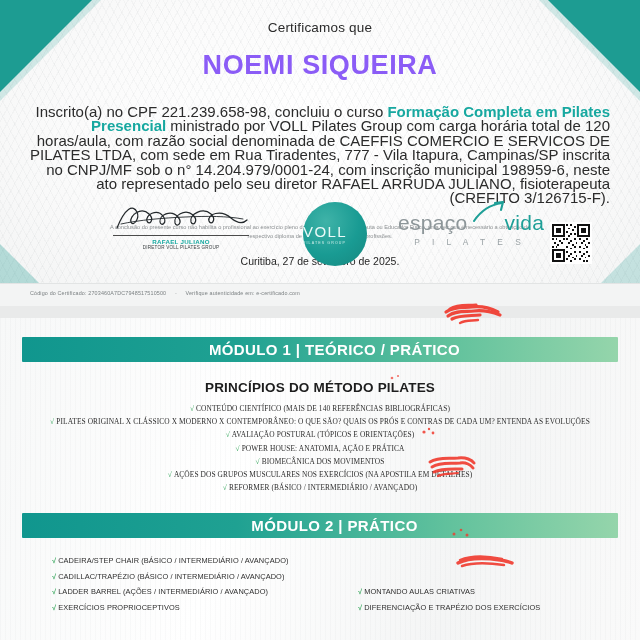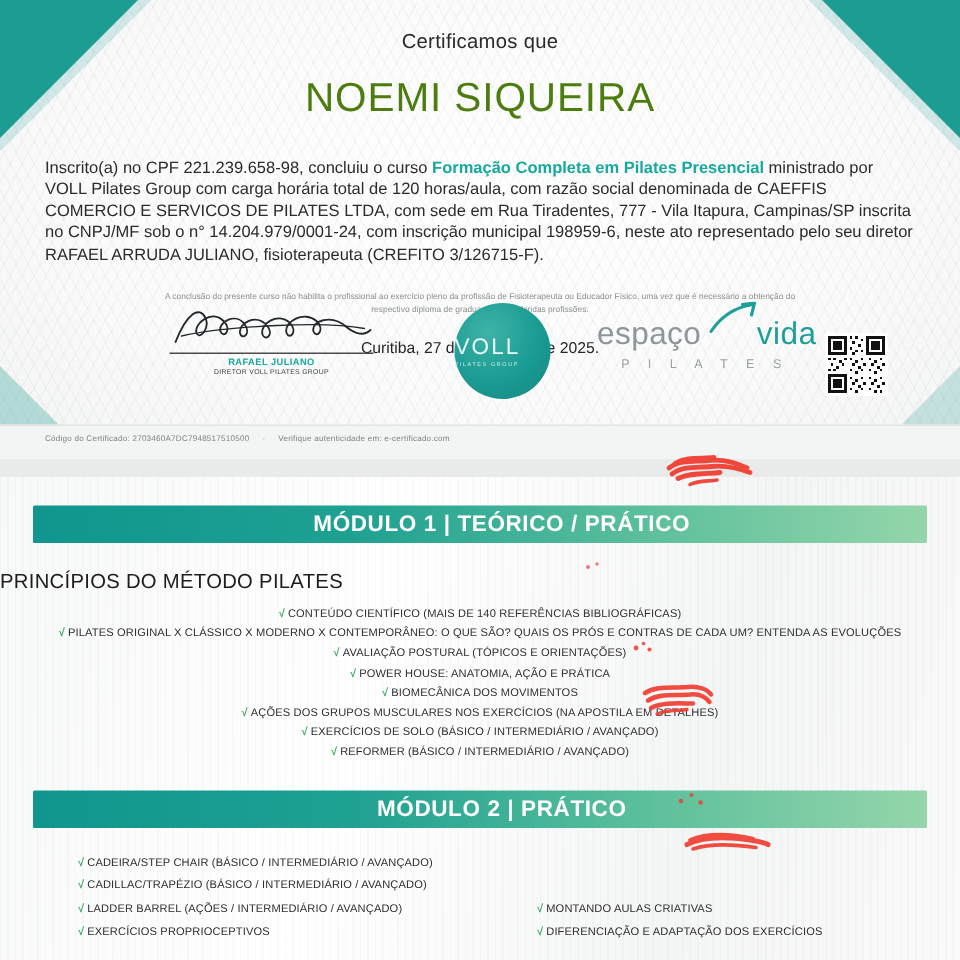--- a/index.html
+++ b/index.html
@@ -33,25 +33,25 @@
   .corner-bl{left:0;bottom:0;border-bottom:62px solid rgba(29,156,146,.30);border-right:62px solid transparent;}
   .corner-br{right:0;bottom:0;border-bottom:62px solid rgba(29,156,146,.22);border-left:62px solid transparent;}
 
   .cert-inner{position:relative;z-index:3;padding:0 22px;}
 
   .cert-h1{
     text-align:center;font-size:13.5px;color:#2a2a2a;letter-spacing:.2px;
     margin-top:20px;font-weight:400;
   }
   .cert-name{
-    text-align:center;font-size:27px;font-weight:normal;color:#4d7c0f;
+    text-align:center;font-size:27px;font-weight:bold;color:#8b5cf6;
     letter-spacing:.6px;margin-top:15px;
   }
   .cert-body{
-    margin-top:24px;text-align:left;font-size:11px;line-height:14.4px;color:#2b2b2b;
+    margin-top:24px;text-align:right;font-size:15px;line-height:14.4px;color:#2b2b2b;
     padding:0 8px;
   }
   .hl{color:#17a8a0;font-weight:600;}
   .cert-disclaimer{
     margin-top:17px;text-align:center;font-size:5.6px;line-height:9px;color:#8b8f91;
     padding:0 85px;
   }
   .cert-place{
     margin-top:14px;text-align:center;font-size:10.5px;color:#262626;
   }
@@ -111,24 +111,24 @@
   .mod-banner{
     margin:19px 22px 0 22px;height:25px;border-radius:1px;
     background:linear-gradient(90deg,#10968e 0%,#1fa192 36%,#62c29d 72%,#95d5ab 100%);
     display:flex;align-items:center;justify-content:center;padding-left:29px;
   }
   .mod-banner span{
     color:#ffffff;font-size:15px;font-weight:bold;letter-spacing:.4px;
   }
 
   .mod-title{
-    text-align:left;font-size:13.5px;font-weight:normal;color:#1d1d1d;
+    text-align:center;font-size:13.5px;font-weight:bold;color:#1d1d1d;
     margin-top:18px;letter-spacing:.2px;
   }
-  .items{margin-top:7px;}
+  .items{margin-top:7px;font-family:Liberation Serif, serif;}
   .item{
     text-align:center;font-size:7.4px;color:#2d2d2d;line-height:13.2px;letter-spacing:.1px;
     white-space:nowrap;
   }
   .chk{color:#3faa63;font-weight:bold;padding-right:2px;}
 
   
   .cols{position:relative;margin-top:15px;height:70px;}
   .col{position:absolute;top:0;}
   .col-l{left:52px;}
@@ -288,38 +288,37 @@
 
       <div class="mod-title">PRINCÍPIOS DO MÉTODO PILATES</div>
 
       <div class="items">
         <div class="item"><span class="chk">√</span><span>CONTEÚDO CIENTÍFICO (MAIS DE 140 REFERÊNCIAS BIBLIOGRÁFICAS)</span></div>
         <div class="item"><span class="chk">√</span><span>PILATES ORIGINAL X CLÁSSICO X MODERNO X CONTEMPORÂNEO: O QUE SÃO? QUAIS OS PRÓS E CONTRAS DE CADA UM? ENTENDA AS EVOLUÇÕES</span></div>
         <div class="item"><span class="chk">√</span><span>AVALIAÇÃO POSTURAL (TÓPICOS E ORIENTAÇÕES)</span></div>
         <div class="item"><span class="chk">√</span><span>POWER HOUSE: ANATOMIA, AÇÃO E PRÁTICA</span></div>
         <div class="item"><span class="chk">√</span><span>BIOMECÂNICA DOS MOVIMENTOS</span></div>
         <div class="item"><span class="chk">√</span><span>AÇÕES DOS GRUPOS MUSCULARES NOS EXERCÍCIOS (NA APOSTILA EM DETALHES)</span></div>
-        <div class="item"><span class="chk">√</span><span>EXERCÍCIOS DE SOLO (BÁSICO / INTERMEDIÁRIO / AVANÇADO)</span></div>
         <div class="item"><span class="chk">√</span><span>REFORMER (BÁSICO / INTERMEDIÁRIO / AVANÇADO)</span></div>
       </div>
 
       <div class="mod-banner" style="margin-top:19px">
         <span>MÓDULO 2 | PRÁTICO</span>
       </div>
 
       <div class="cols">
         <div class="col col-l">
           <div class="item"><span class="chk">√</span><span>CADEIRA/STEP CHAIR (BÁSICO / INTERMEDIÁRIO / AVANÇADO)</span></div>
           <div class="item"><span class="chk">√</span><span>CADILLAC/TRAPÉZIO (BÁSICO / INTERMEDIÁRIO / AVANÇADO)</span></div>
           <div class="item"><span class="chk">√</span><span>LADDER BARREL (AÇÕES / INTERMEDIÁRIO / AVANÇADO)</span></div>
           <div class="item"><span class="chk">√</span><span>EXERCÍCIOS PROPRIOCEPTIVOS</span></div>
         </div>
         <div class="col col-r" style="top:31px">
           <div class="item"><span class="chk">√</span><span>MONTANDO AULAS CRIATIVAS</span></div>
-          <div class="item"><span class="chk">√</span><span>DIFERENCIAÇÃO E ADAPTAÇÃO DOS EXERCÍCIOS</span></div>
+          <div class="item"><span class="chk">√</span><span>DIFERENCIAÇÃO E TRAPÉZIO DOS EXERCÍCIOS</span></div>
         </div>
       </div>
 
     </div>
   </div>
 
   <svg class="scribble" style="left:440px;top:298px" width="70" height="34" viewBox="0 0 70 34">
     <g stroke="#f03a2e" stroke-width="3.2" stroke-linecap="round" opacity=".92">
       <path d="M6 14 C14 8, 24 10, 32 9 C40 8, 50 10, 58 14" fill="none"></path>
       <path d="M8 18 C16 12, 26 14, 34 13 C42 12, 52 14, 60 17" fill="none"></path>

